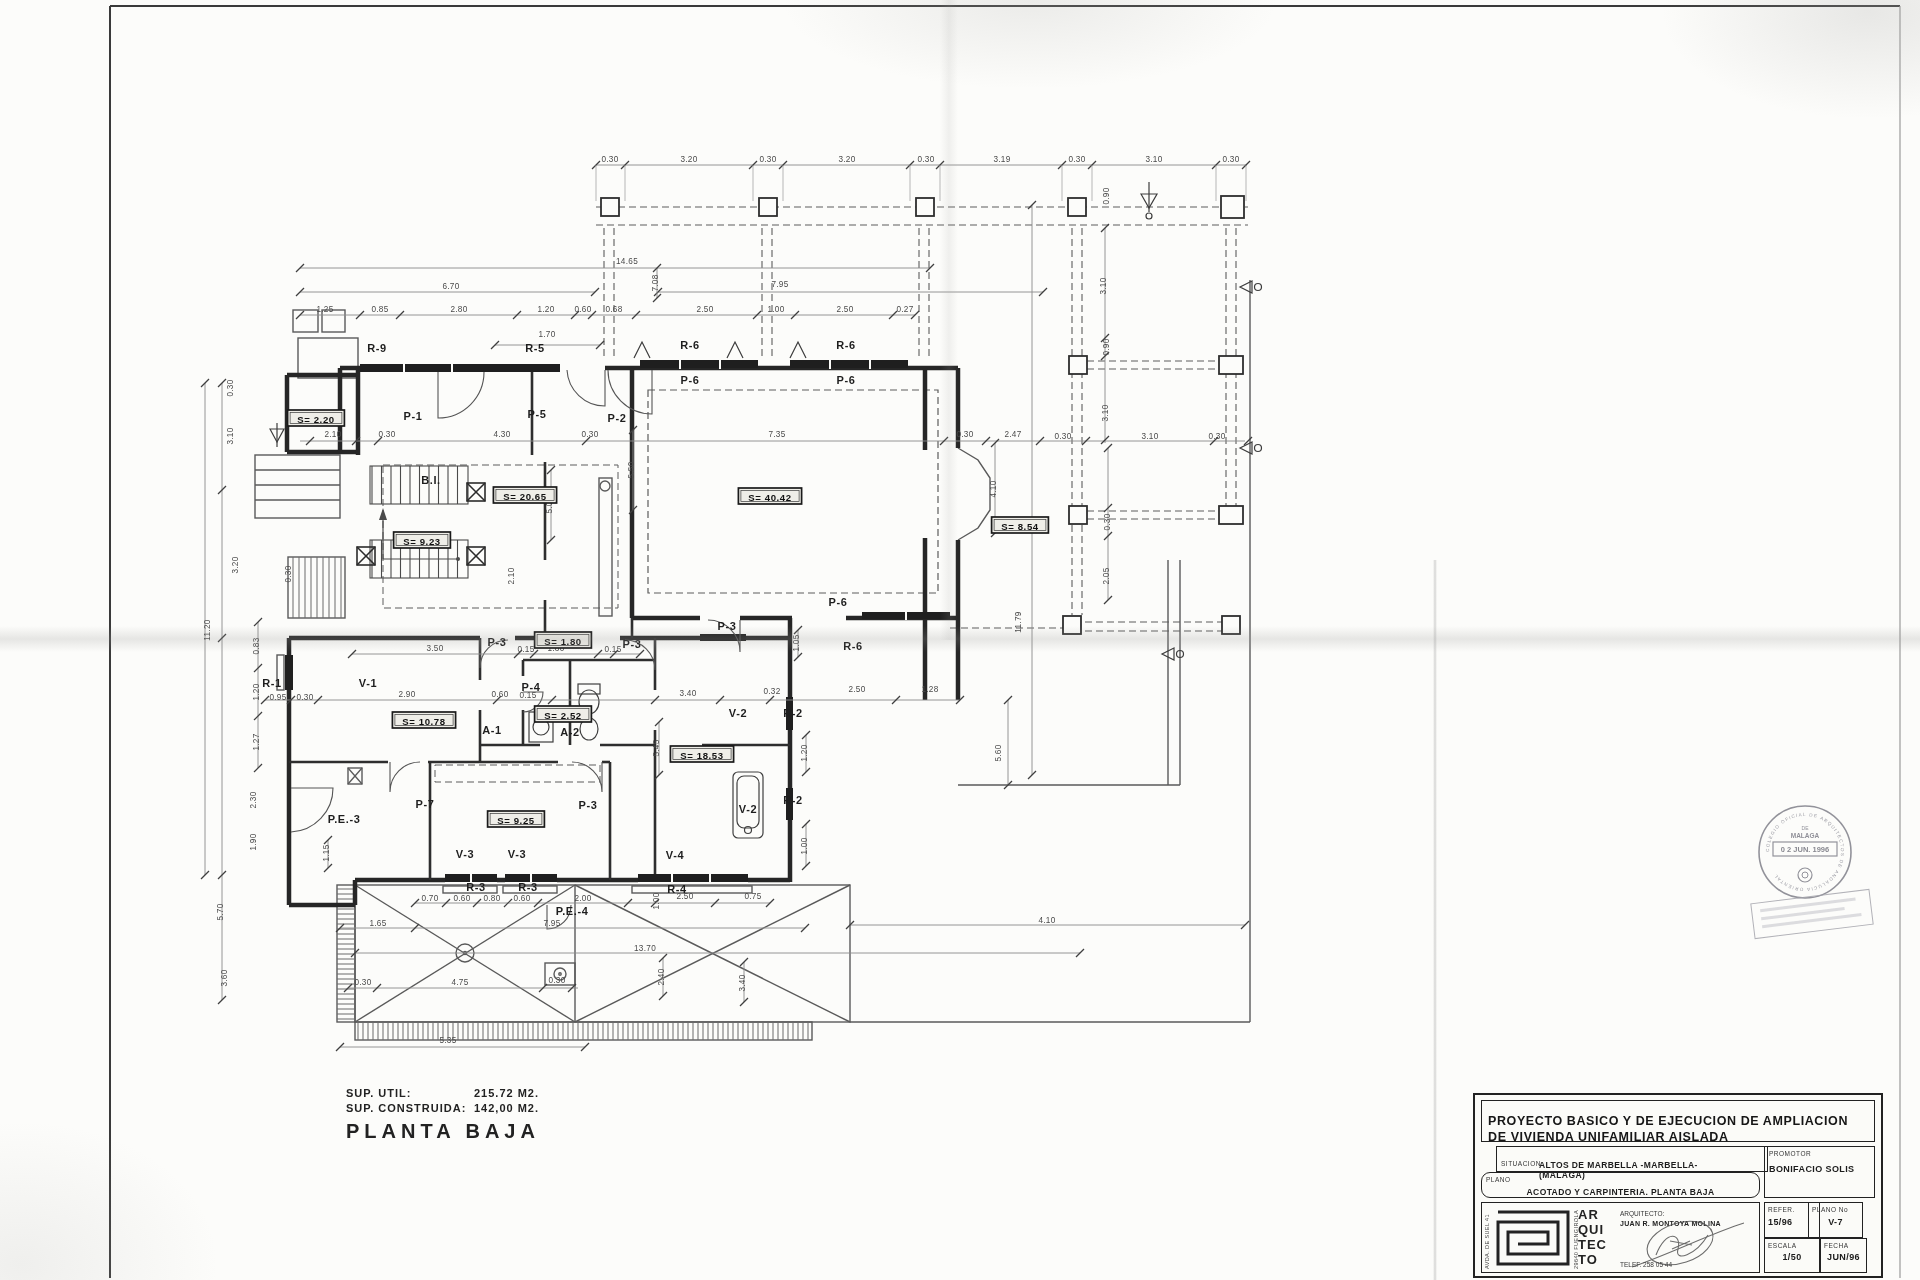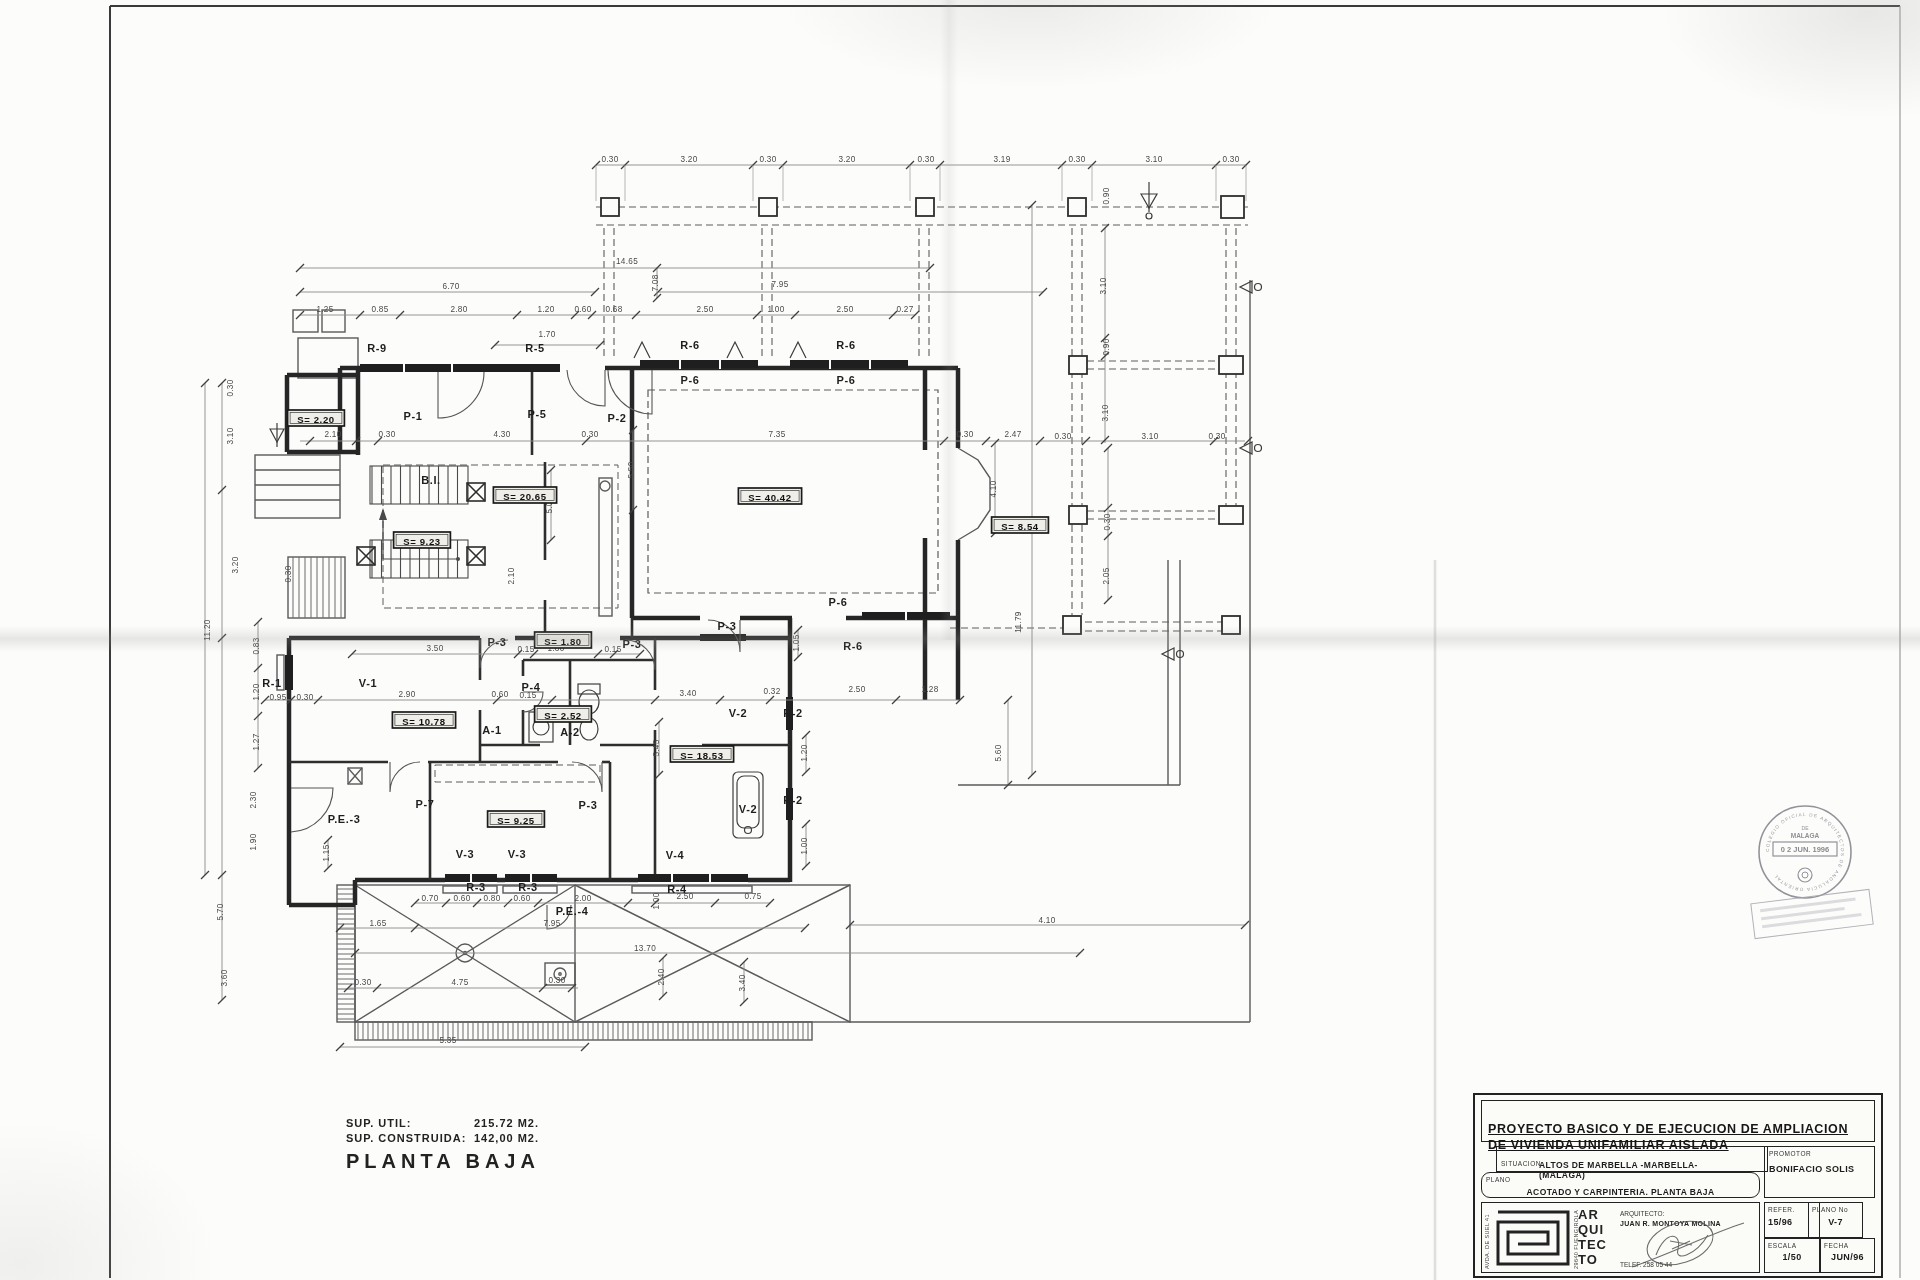--- a/index.html
+++ b/index.html
@@ -19,34 +19,34 @@
     background:radial-gradient(ellipse at 50% 0%,rgba(175,175,172,.22),rgba(255,255,255,0) 70%);}
   .smudge-bl{left:0;bottom:0;width:220px;height:160px;
     background:radial-gradient(ellipse at 10% 90%,rgba(180,180,178,.18),rgba(255,255,255,0) 70%);}
 
   svg text{font-family:"Liberation Sans",sans-serif;}
   .room-lb{font-size:11px;font-weight:bold;fill:#1e1e1e;letter-spacing:.6px;}
   .dim-lb{font-size:8.2px;fill:#4a4a4a;letter-spacing:.3px;}
   .area-tx{font-size:9.6px;font-weight:bold;fill:#111;letter-spacing:.6px;}
 
   
-  #footer{position:absolute;left:346px;top:1116px;}
+  #footer{position:absolute;left:346px;top:1086px;}
   .sup-row{font-size:11px;font-weight:bold;letter-spacing:1px;color:#222;line-height:15px;display:flex;}
   .sup-row .lab{width:128px;}
   #plan-title{margin-top:4px;font-size:20px;font-weight:bold;letter-spacing:5px;color:#222;}
 
   
   #tblock{position:absolute;left:1473px;top:1093px;width:410px;height:185px;
           border:2px solid #222;background:#fbfbf8;box-sizing:border-box;font-size:9px;}
   .tb-abs{position:absolute;box-sizing:border-box;}
   .tb-box{border:1.5px solid #222;}
   .tb-lab{font-size:6.5px;color:#333;letter-spacing:.5px;}
   .tb-val{font-weight:bold;color:#1c1c1c;letter-spacing:.4px;}
-  #tb-title{left:6px;top:5px;width:394px;height:42px;padding:20px 6px;
-            font-size:12.5px;font-weight:bold;letter-spacing:.6px;line-height:16px;color:#161616;text-decoration:underline;}
+  #tb-title{left:6px;top:5px;width:394px;height:42px;padding:12px 6px;
+            font-size:12.5px;font-weight:bold;letter-spacing:.6px;line-height:16px;color:#161616;}
   #tb-sit{left:21px;top:51px;width:272px;height:26px;padding:11px 4px;}
   #tb-plano{left:6px;top:77px;width:279px;height:26px;padding:1px 4px;border-radius:9px;}
   #tb-prom{left:289px;top:51px;width:111px;height:52px;padding:1px 4px;}
   #tb-bottom{left:6px;top:107px;width:279px;height:71px;}
   #tb-grid{left:289px;top:107px;width:111px;height:71px;}
   .tb-cell{position:absolute;border:1px solid #222;box-sizing:border-box;padding:1px 3px;}
   .vert-txt{position:absolute;writing-mode:vertical-rl;transform:rotate(180deg);
             font-size:5.5px;color:#444;letter-spacing:.4px;}
   #logo-ar{position:absolute;left:96px;top:4px;font-size:13px;font-weight:bold;line-height:15px;
            letter-spacing:1px;color:#222;}
@@ -920,20 +920,20 @@
       <div class="tb-val" style="text-align:left;font-size:9px;margin-top:3px;">15/96</div>
     </div>
     <div class="tb-cell" style="left:44px;top:0;width:55px;height:36px;">
       <span class="tb-lab">PLANO No</span>
       <div class="tb-val" style="text-align:center;font-size:9px;margin-top:3px;">V-7</div>
     </div>
     <div class="tb-cell" style="left:0;top:36px;width:56px;height:35px;">
       <span class="tb-lab">ESCALA</span>
       <div class="tb-val" style="text-align:center;font-size:9px;margin-top:2px;">1/50</div>
     </div>
-    <div class="tb-cell" style="left:56px;top:36px;width:55px;height:35px;">
+    <div class="tb-cell" style="left:56px;top:36px;width:47px;height:35px;">
       <span class="tb-lab">FECHA</span>
       <div class="tb-val" style="text-align:center;font-size:9px;margin-top:2px;">JUN/96</div>
     </div>
   </div>
 </div>
 
 </div>
 
 </body></html>

